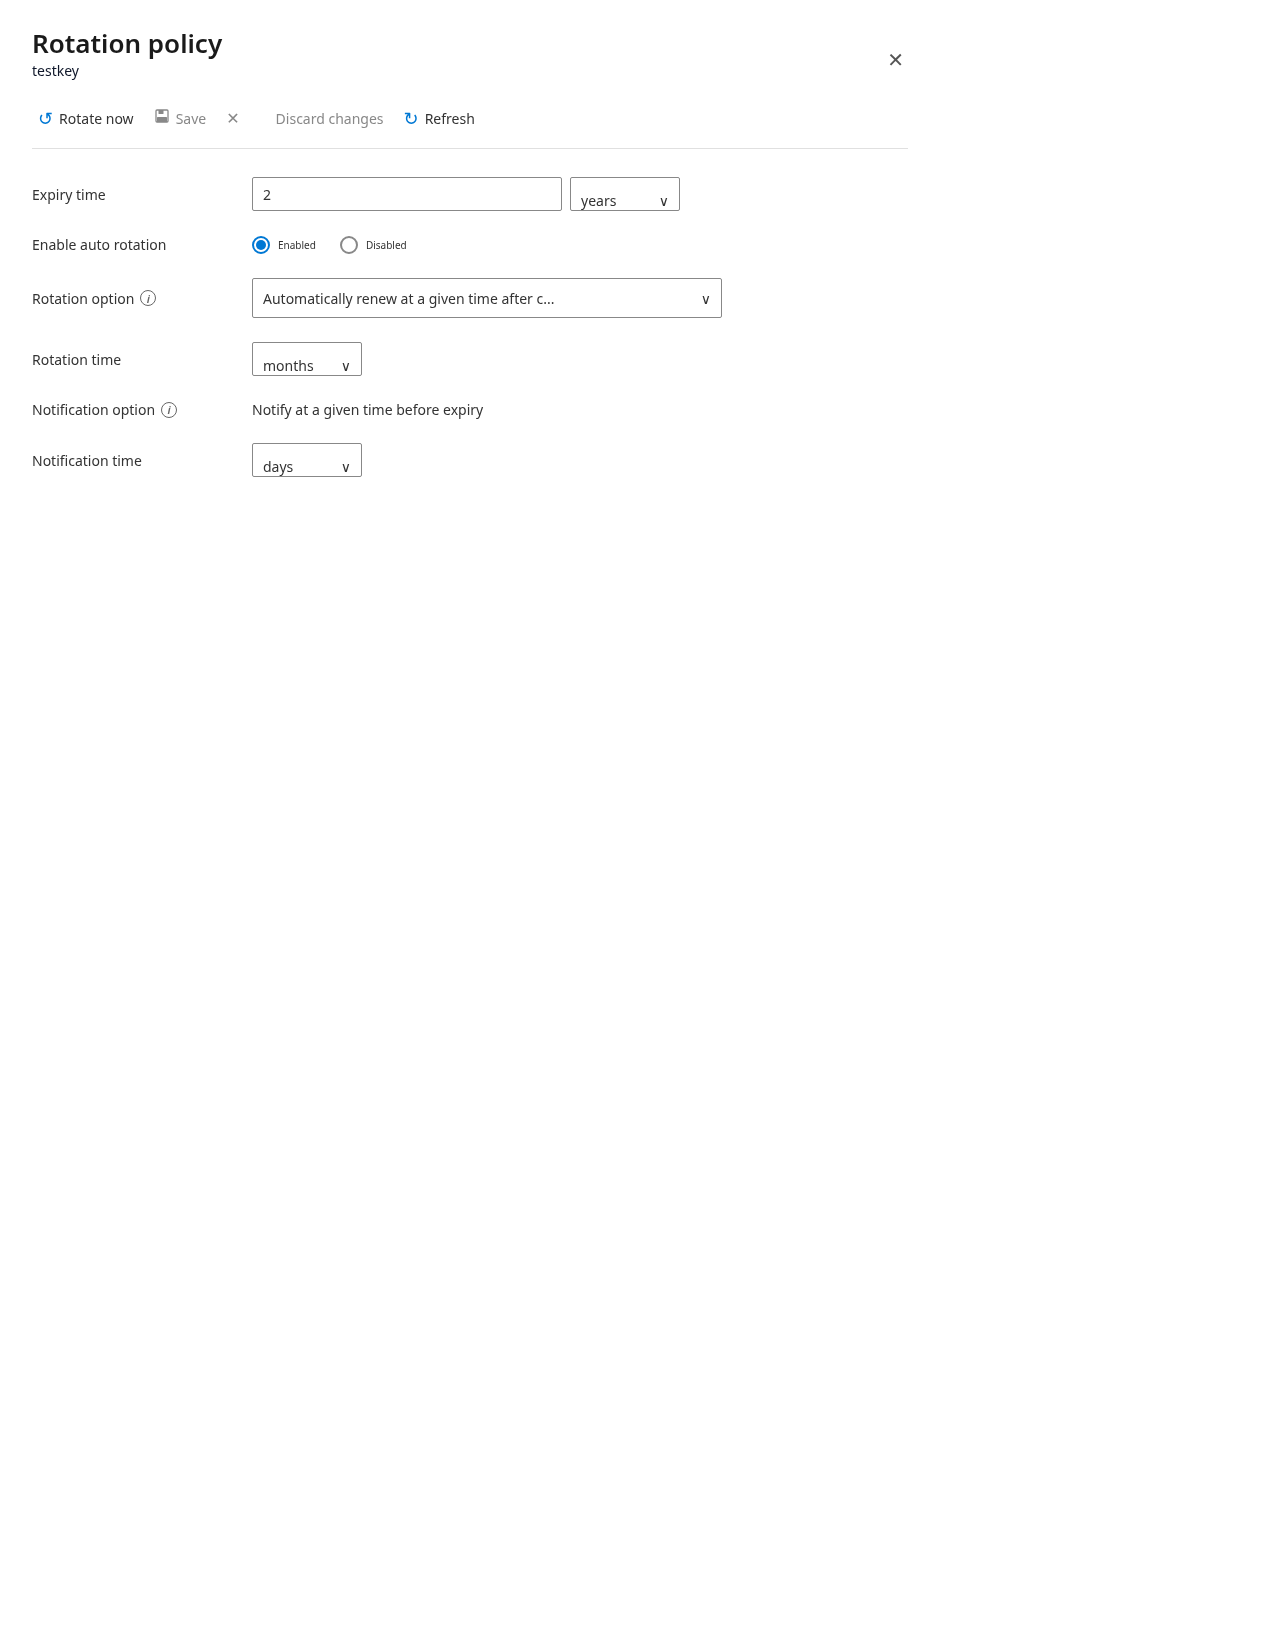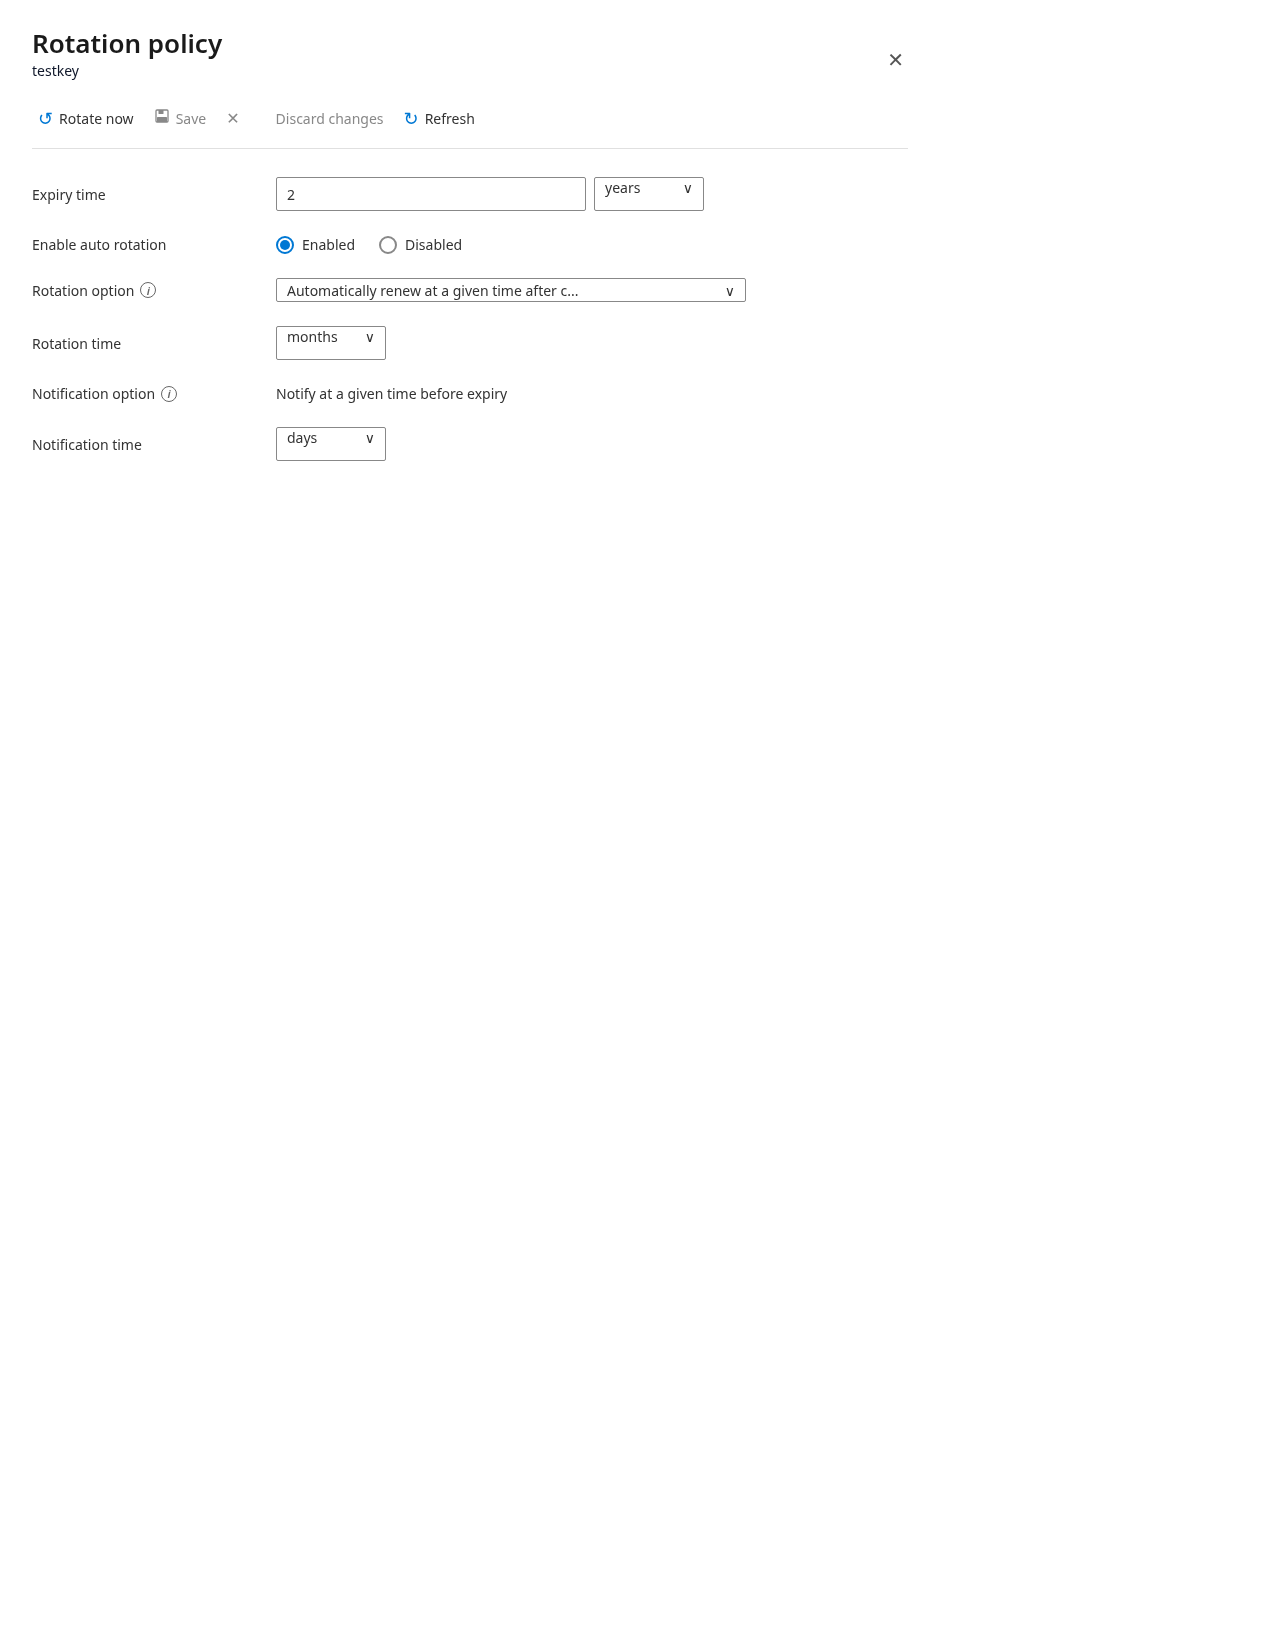--- a/index.html
+++ b/index.html
@@ -96,21 +96,20 @@
       font-size: 18px;
       font-weight: 600;
       color: #1a1a1a;
       margin-bottom: 20px;
     }
 
     .form-row {
       display: flex;
       align-items: center;
       margin-bottom: 24px;
-      gap: 24px;
     }
 
     .form-label {
       font-size: 14px;
       color: #333;
       min-width: 220px;
       display: flex;
       align-items: center;
       gap: 6px;
     }
@@ -128,21 +127,21 @@
       border: 1px solid #888;
       border-radius: 2px;
       padding: 0 10px;
       font-size: 14px;
       color: #333;
       background: #fff;
     }
 
     .select-btn {
       display: flex;
-      align-items: flex-start;
+      align-items: flex-end;
       gap: 6px;
       height: 34px;
       border: 1px solid #888;
       border-radius: 2px;
       padding: 0 10px;
       font-size: 14px;
       color: #333;
       background: #fff;
       cursor: pointer;
       min-width: 110px;
@@ -153,21 +152,21 @@
       display: flex;
       align-items: center;
       gap: 24px;
     }
 
     .radio-option {
       display: flex;
       align-items: center;
       gap: 8px;
       cursor: pointer;
-      font-size: 14px;
+      font-size: 10px;
     }
 
     .radio-circle {
       width: 18px;
       height: 18px;
       border-radius: 50%;
       border: 2px solid #888;
       display: flex;
       align-items: center;
       justify-content: center;
@@ -208,21 +207,21 @@
     }
 
     .section-divider {
       margin: 8px 0 20px 0;
     }
 
     .rotation-option-select {
       display: flex;
       align-items: center;
       justify-content: space-between;
-      height: 24px;
+      height: 40px;
       border: 1px solid #888;
       border-radius: 2px;
       padding: 0 10px;
       font-size: 14px;
       color: #333;
       background: #fff;
       cursor: pointer;
       width: 470px;
     }
   </style>

